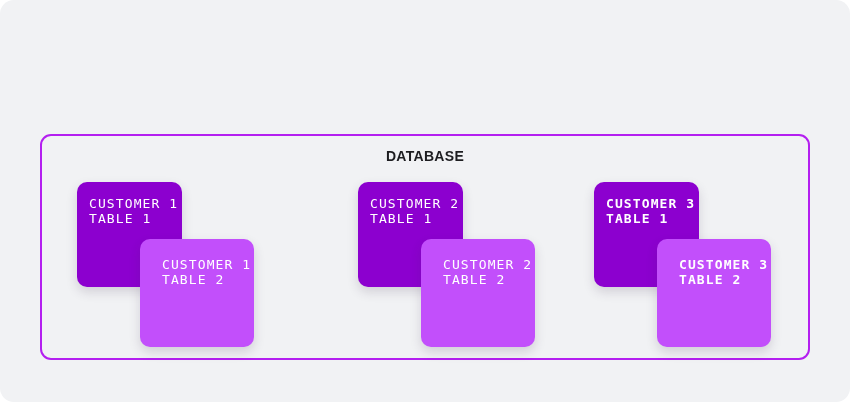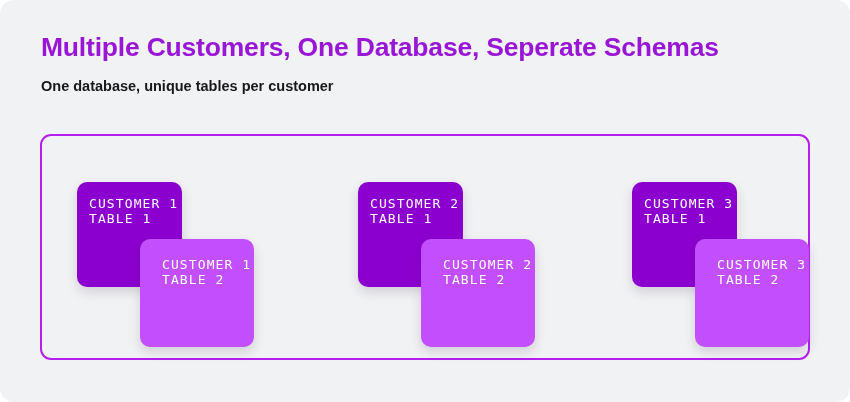--- a/index.html
+++ b/index.html
@@ -76,21 +76,21 @@
 
   
   .customer-group {
     position: absolute;
     top: 46px;
     width: 180px;
     height: 166px;
   }
   .customer-group[data-group="0"] { left: 35px; }
   .customer-group[data-group="1"] { left: 316px; }
-  .customer-group[data-group="2"] { left: 590px; }
+  .customer-group[data-group="2"] { left: 552px; font-weight: bold; }
 
   .table-card {
     position: absolute;
     width: 105px;
     height: 105px;
     border-radius: 10px;
     box-sizing: border-box;
     padding: 14px 0 0 12px;
     box-shadow: 0 5px 11px rgba(60, 40, 80, 0.17);
   }
@@ -116,27 +116,24 @@
     color: #ffffff;
     line-height: 15px;
     white-space: nowrap;
   }
 </style>
 </head>
 <body>
 
 <div id="page">
 
-  <div id="header">
-    <h1 id="title">Multiple Customers, One Database, Seperate Schemas</h1>
-    <p id="subtitle">One database, unique tables per customer</p>
-  </div>
 
   <div id="database-container">
 
+    <div id="database-label">DATABASE</div>
 
     <div class="customer-group" data-group="0">
       <div class="table-card primary">
         <div class="card-line">CUSTOMER 1</div>
         <div class="card-line">TABLE 1</div>
       </div>
       <div class="table-card secondary">
         <div class="card-line">CUSTOMER 1</div>
         <div class="card-line">TABLE 2</div>
       </div>

